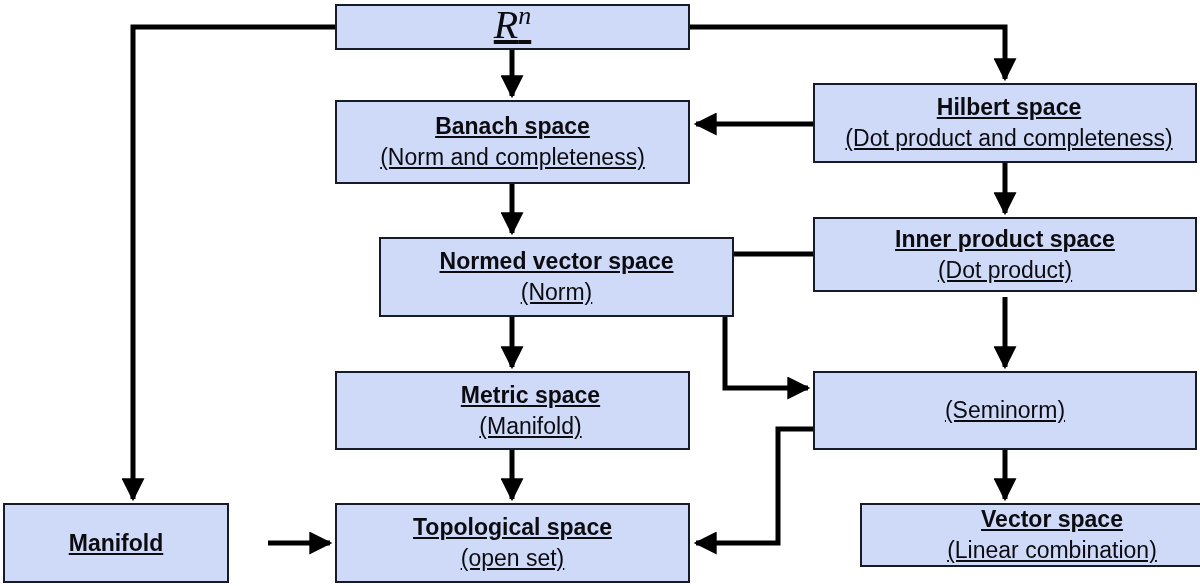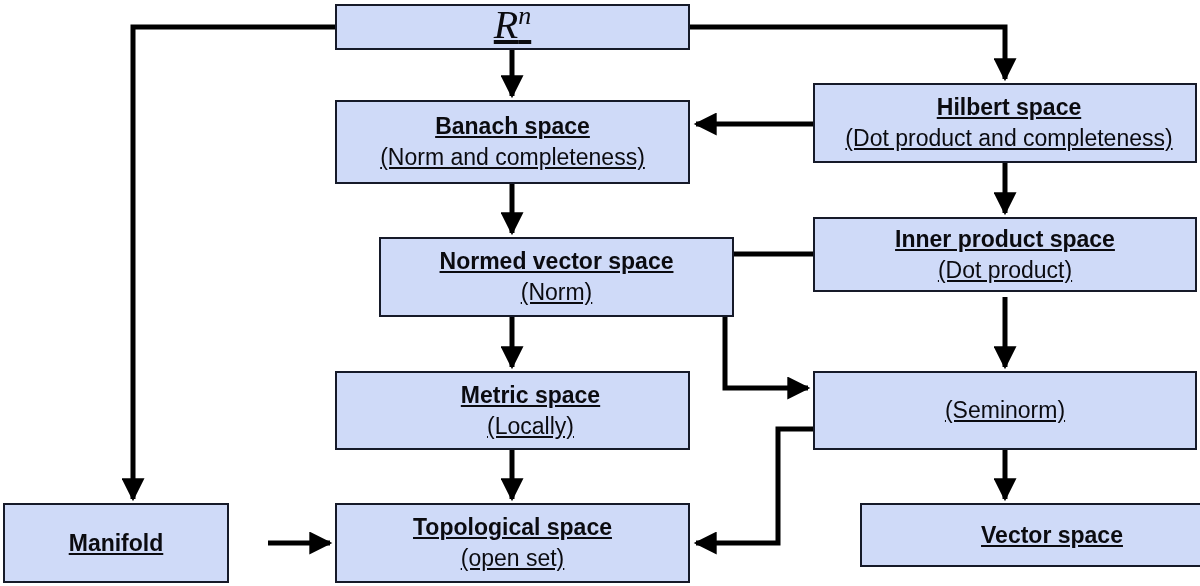--- a/index.html
+++ b/index.html
@@ -120,33 +120,34 @@
     <div class="box-sub">(Norm)</div>
   </div>
 
   <div class="box b-inner">
     <div class="box-title">Inner product space</div>
     <div class="box-sub">(Dot product)</div>
   </div>
 
   <div class="box b-metric">
     <div class="box-title">Metric space</div>
-    <div class="box-sub">(Locally)</div>
+    <div class="box-sub">(Manifold)</div>
   </div>
 
   <div class="box b-locally">
     <div class="box-sub">(Seminorm)</div>
   </div>
 
   <div class="box b-topological">
     <div class="box-title">Topological space</div>
     <div class="box-sub">(open set)</div>
   </div>
 
   <div class="box b-vector">
     <div class="box-title">Vector space</div>
+    <div class="box-sub">(Linear combination)</div>
   </div>
 
   <div class="box b-manifold">
     <div class="box-title">Manifold</div>
   </div>
 
 </div>
 
 </body></html>

